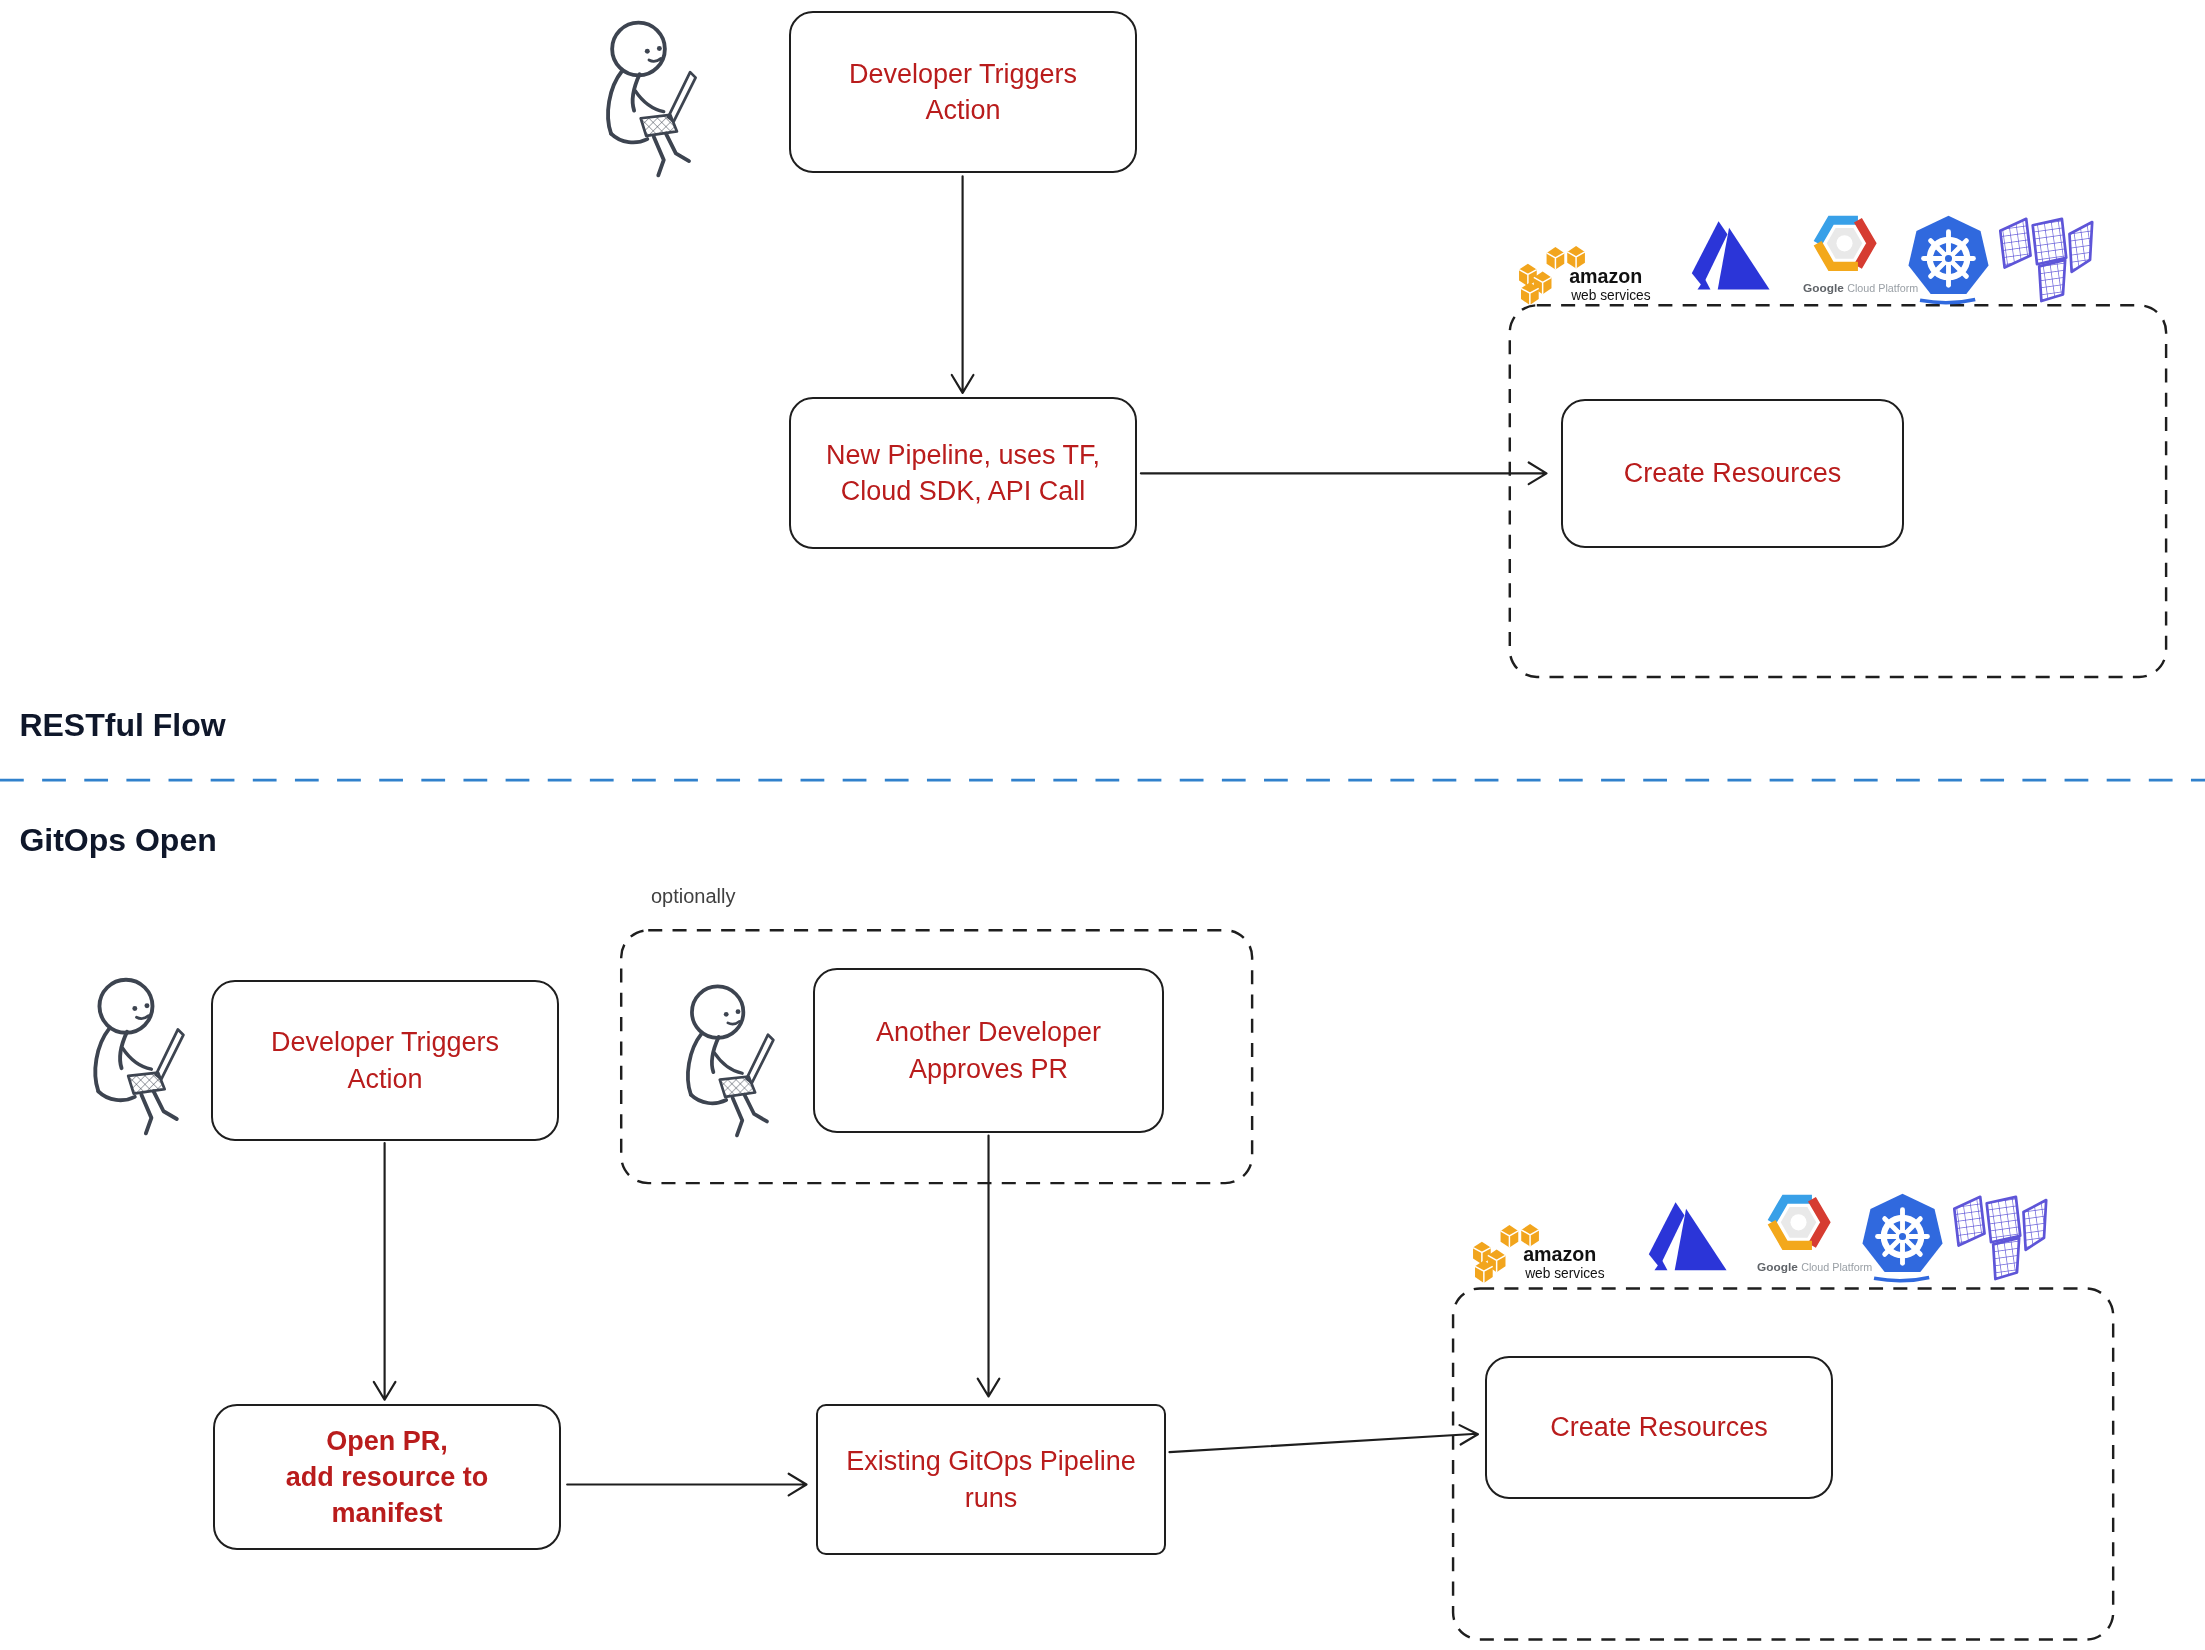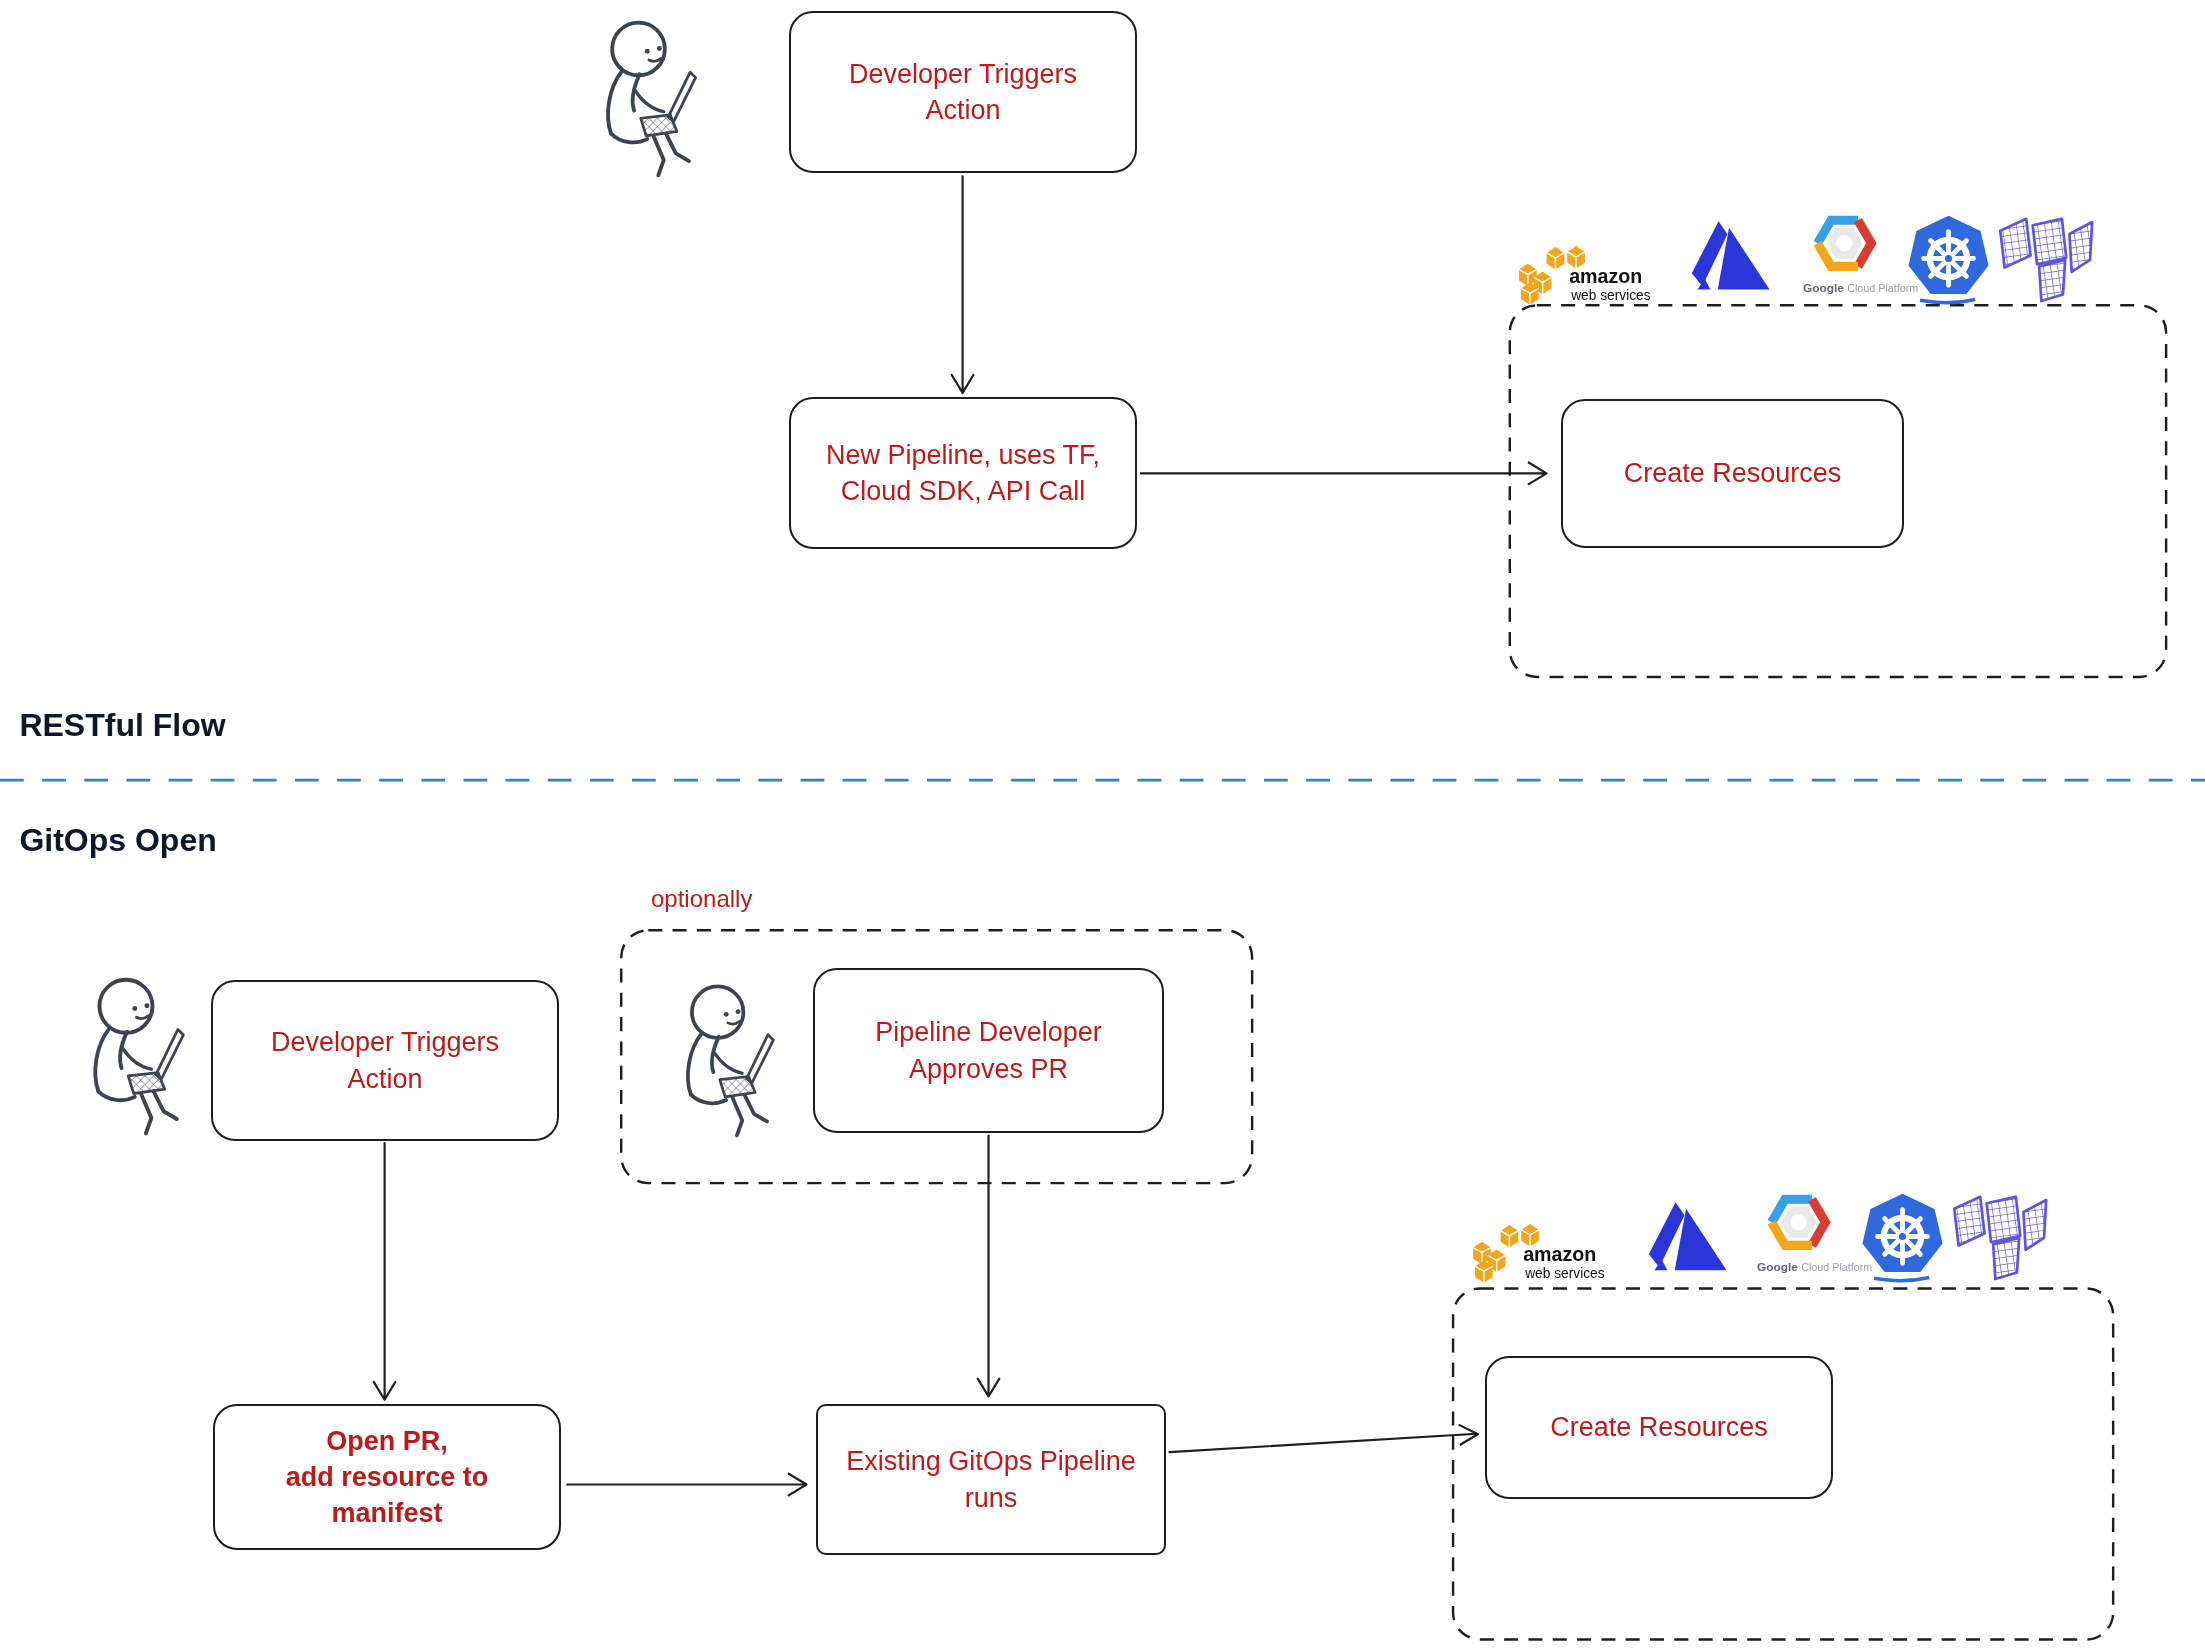--- a/index.html
+++ b/index.html
@@ -5,21 +5,21 @@
   html,body{margin:0;padding:0;background:#ffffff;}
   body{font-family:"Liberation Sans",sans-serif;}
   .canvas{position:relative;width:2205px;height:1651px;background:#ffffff;overflow:hidden;}
   svg{overflow:visible;}
   .overlay{position:absolute;left:0;top:0;}
   .node{position:absolute;background:#ffffff;border:2.2px solid #1E1E1E;border-radius:24px;
         display:flex;align-items:center;justify-content:center;text-align:center;
         font-size:27px;line-height:1.34;color:#b91c1c;box-sizing:border-box;}
   .node span{white-space:pre-line;}
   .section-label{position:absolute;font-size:32px;font-weight:bold;color:#0f172a;}
-  .opt-label{position:absolute;font-size:24px;color:#b91c1c;}
+  .opt-label{position:absolute;font-size:20px;color:#404040;}
   .sprite{position:absolute;}
 </style>
 </head>
 <body>
 
 <svg width="0" height="0" style="position:absolute">
   <defs>
     <pattern id="hatch" width="11" height="11" patternUnits="userSpaceOnUse" patternTransform="rotate(45)">
       <path d="M0 0 H11 M0 0 V11" stroke="#3D4450" stroke-width="1.6"></path>
     </pattern>
@@ -58,21 +58,21 @@
   </div>
   <div class="node" style="left:789px;top:397px;width:348px;height:152px;">
     <span>New Pipeline, uses TF,
 Cloud SDK, API Call</span>
   </div>
   <div class="node" style="left:1561px;top:399px;width:343px;height:149px;">
     <span>Create Resources</span>
   </div>
 
   <div class="node" style="left:813px;top:968px;width:351px;height:165px;">
-    <span>Pipeline Developer
+    <span>Another Developer
 Approves PR</span>
   </div>
   <div class="node" style="left:211px;top:980px;width:348px;height:161px;">
     <span>Developer Triggers
 Action</span>
   </div>
   <div class="node" style="left:213px;top:1404px;width:348px;height:146px;font-weight:bold;">
     <span>Open PR,
 add resource to
 manifest</span>

